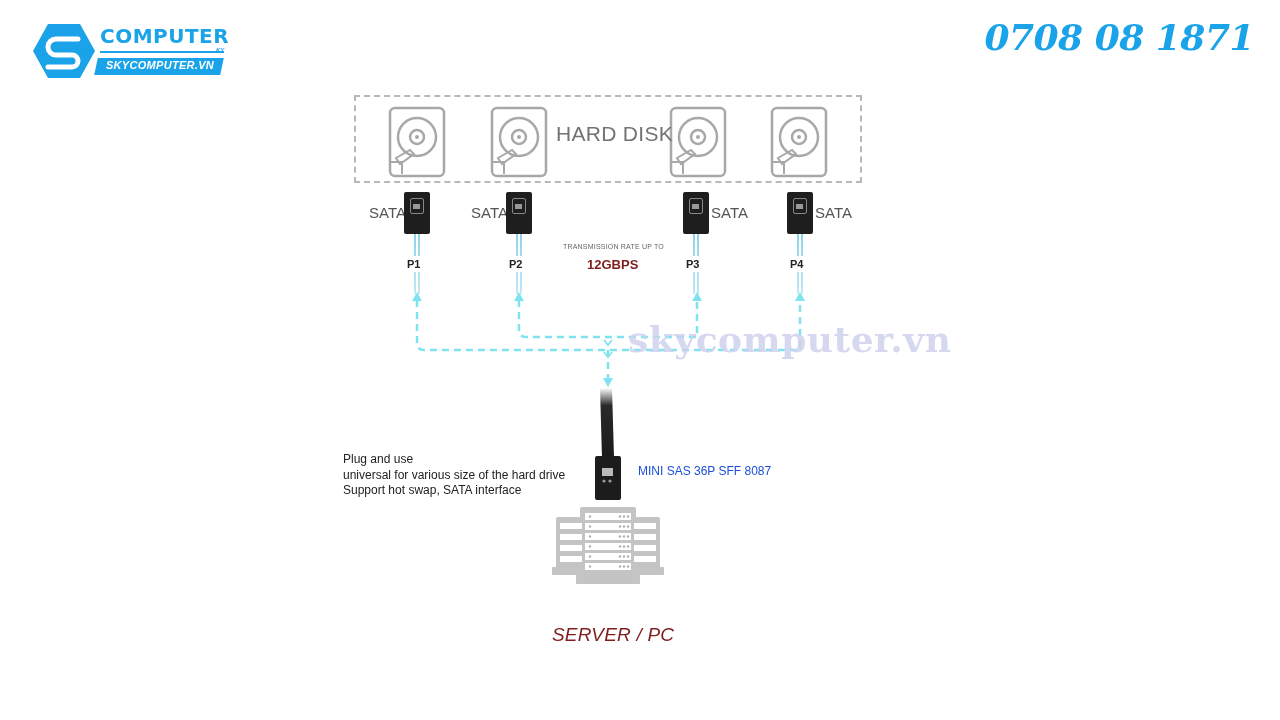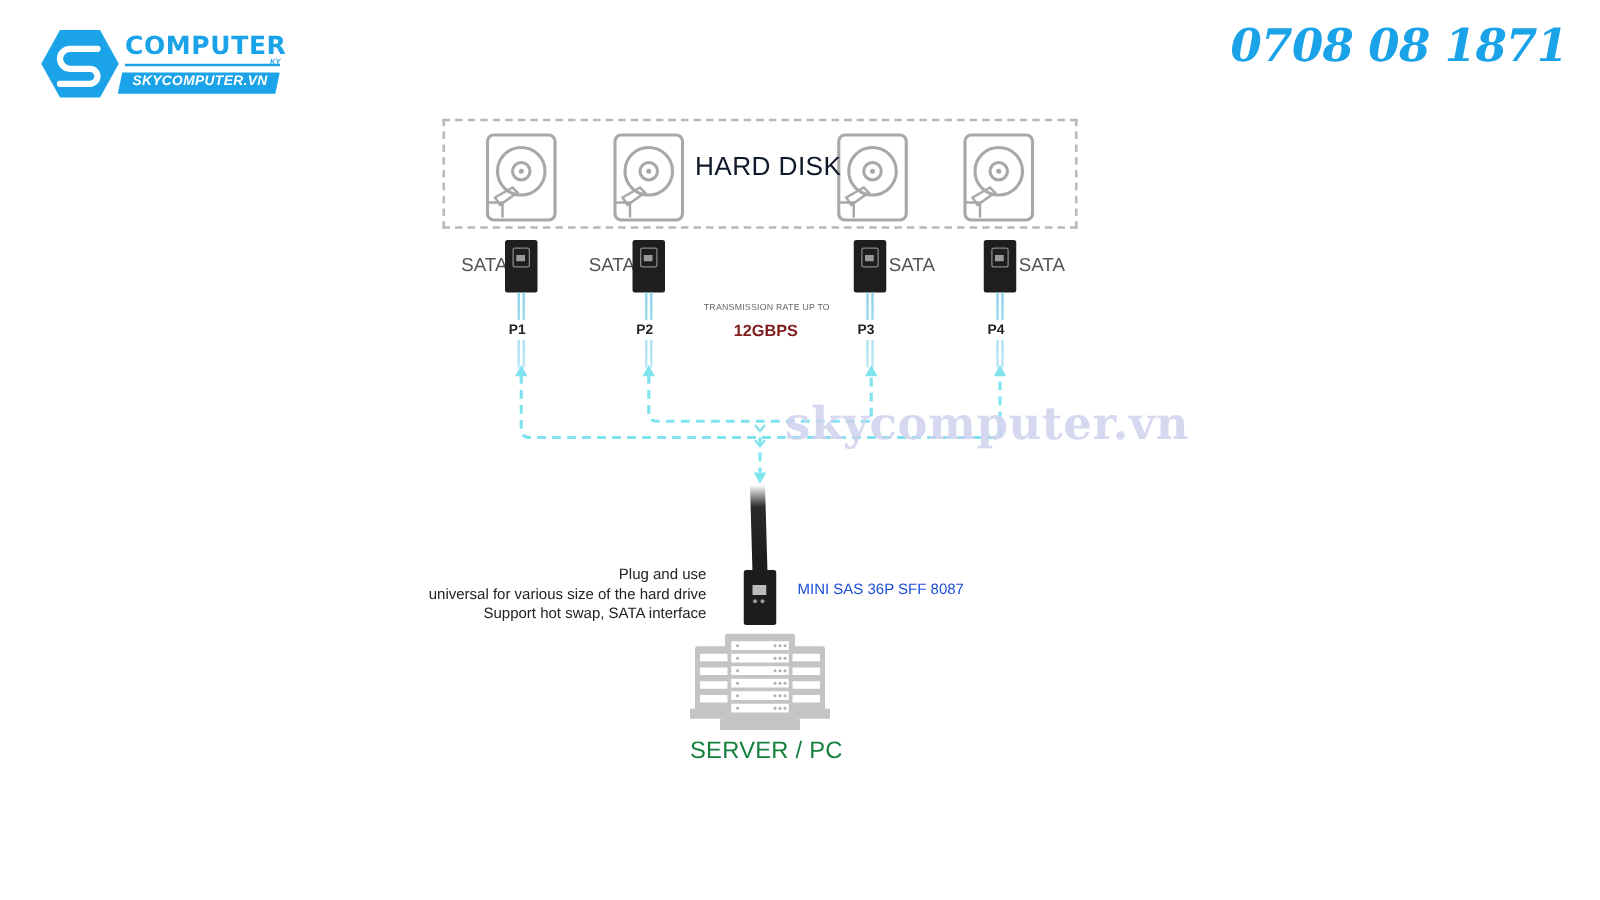--- a/index.html
+++ b/index.html
@@ -13,42 +13,42 @@
   .logo-ky { position:absolute; left:184px; top:25px; font-size:6px; font-weight:bold; color:#1aa3e8; font-style:italic; }
   .logo-line { position:absolute; left:68px; top:29px; width:124px; height:2px; background:#1aa3e8; }
   .logo-banner { position:absolute; left:64px; top:36px; width:126px; height:17px; background:#1aa3e8; transform:skewX(-12deg); }
   .logo-url { position:absolute; left:66px; top:37px; width:124px; text-align:center; font-size:11px; font-weight:bold; font-style:italic; color:#ffffff; letter-spacing:0.3px; }
 
   .phone { right:26px; top:16px; font-family:"DejaVu Serif", serif; font-weight:bold; font-style:italic; font-size:36px; color:#1aa3e8; letter-spacing:-0.5px; }
 
   
   .disk-box { left:354px; top:95px; width:508px; height:88px; border:2px dashed #b8b8b8; box-sizing:border-box; }
   .hdd { position:absolute; top:106px; width:58px; height:72px; }
-  .hd-label { left:556px; top:122px; font-size:21px; color:#0f172a; letter-spacing:0.3px; }
+  .hd-label { left:556px; top:122px; font-size:21px; color:#737373; letter-spacing:0.3px; }
 
   
   .conn { position:absolute; top:192px; width:26px; height:42px; background:#1e1e1e; border-radius:2px; }
   .conn .inner { position:absolute; left:6px; top:6px; width:14px; height:16px; border:1.5px solid #888; border-radius:2px; box-sizing:border-box; }
   .conn .inner:after { content:""; position:absolute; left:2px; top:5px; width:7px; height:5px; background:#999; }
   .wire { position:absolute; top:234px; width:10px; height:60px; }
   .wire:before, .wire:after { content:""; position:absolute; top:0; width:2px; height:60px; background:linear-gradient(#8fd3e8, #bfe9f5); }
   .wire:before { left:2px; } .wire:after { left:6px; }
   .plabel { position:absolute; top:256px; width:20px; height:16px; background:#fff; font-size:11px; font-weight:bold; color:#222; text-align:left; line-height:16px; }
   .sata { position:absolute; top:204px; font-size:15px; color:#555; }
 
   .rate-small { left:563px; top:243px; font-size:7px; color:#666; letter-spacing:0.2px; }
   .rate-big { left:587px; top:257px; font-size:13px; font-weight:bold; color:#7f1d1d; }
 
   .watermark { left:628px; top:318px; font-family:"DejaVu Serif", serif; font-weight:bold; font-size:36px; color:#cfd2ee; opacity:0.85; letter-spacing:0.5px; }
 
   .desc { left:343px; top:452px; font-size:12px; color:#222; line-height:15.5px; }
-  .desc div { white-space:nowrap;text-align:right; }
+  .desc div { white-space:nowrap; }
   .sas-label { left:638px; top:464px; font-size:12px; color:#1d4ed8; }
 
-  .server-label { left:552px; top:590px; font-size:19px; color:#15803d; letter-spacing:0.2px; }
+  .server-label { left:552px; top:624px; font-size:19px; color:#7f1d1d; letter-spacing:0.2px;font-style:italic; }
 </style>
 </head>
 <body>
 
 <div class="abs logo">
   <svg class="logo-hex" width="64" height="58" viewBox="0 0 64 58">
     <polygon points="16,2 48,2 63,29 48,56 16,56 1,29" fill="#1aa3e8"></polygon>
     <path d="M46 17 H24 a8 8 0 0 0 0 16 H40 a6 6 0 0 1 0 12 H16" fill="none" stroke="#ffffff" stroke-width="5" stroke-linecap="round"></path>
     <path d="M46 22 H24 a3 3 0 0 0 0 6 H40 a11 11 0 0 1 0 22" fill="none" stroke="#1aa3e8" stroke-width="0"></path>
   </svg>

